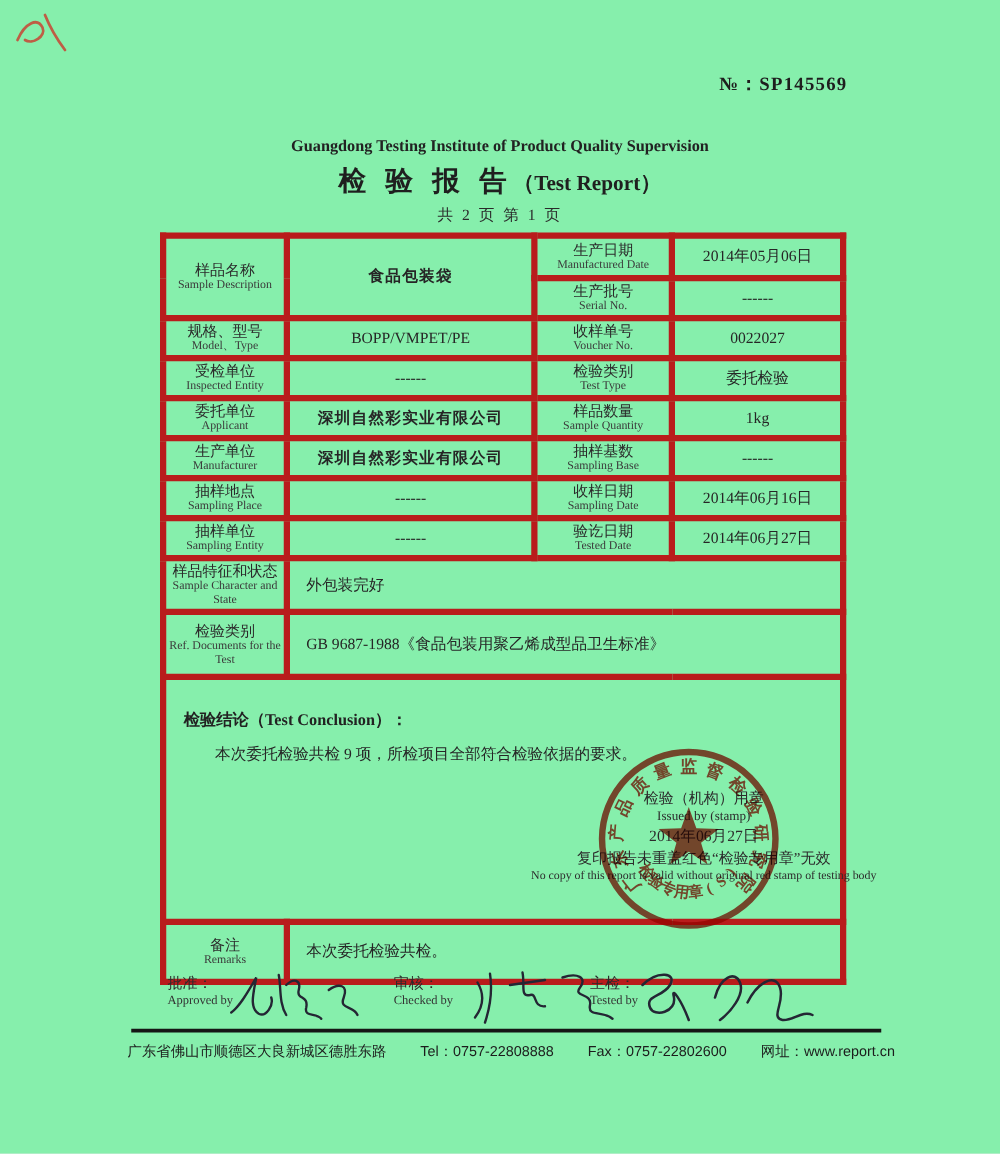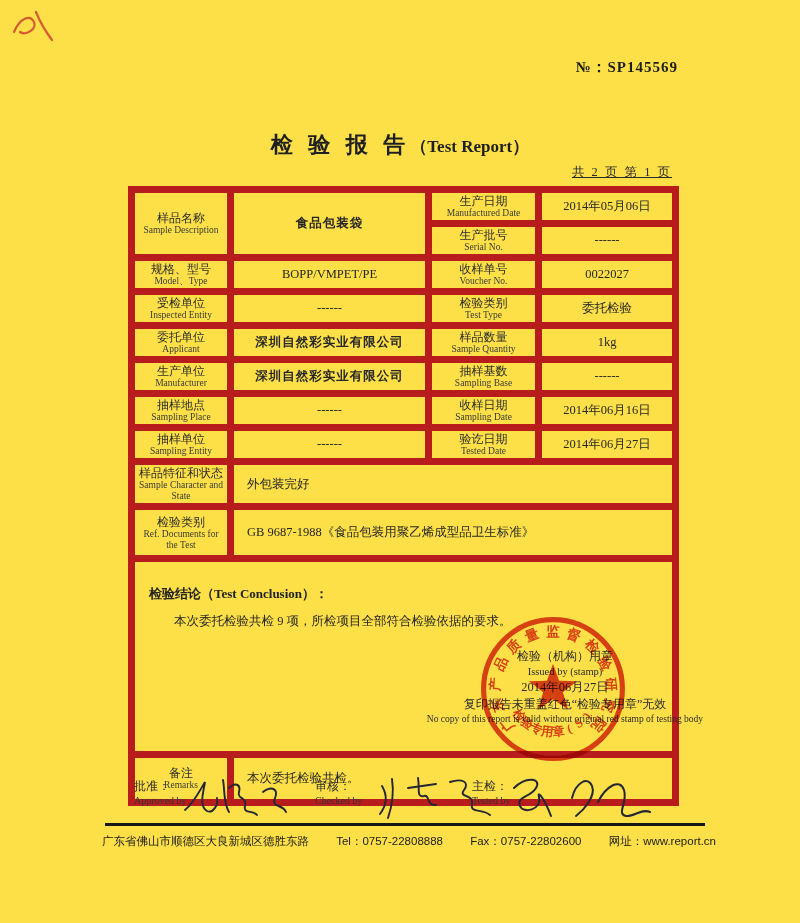--- a/index.html
+++ b/index.html
@@ -1,33 +1,33 @@
 <!DOCTYPE html>
 <html><head>
 <meta charset="utf-8">
 <style>
   * { margin:0; padding:0; box-sizing:border-box; }
   body { background:#e8e8e8; font-family:"Liberation Serif","DejaVu Serif",serif; }
-  .page { position:relative; width:800px; height:923px; background:#fde047; margin:0 auto; overflow:hidden; color:#262626; }
+  .page { position:relative; width:800px; height:923px; background:#86efac; margin:0 auto; overflow:hidden; color:#262626; }
 
   
   .report-no { position:absolute; top:58px; right:122px; font-size:15px; font-weight:bold; letter-spacing:1px; color:#1e1e1e; }
   .institute-cn { position:absolute; top:84px; left:0; width:100%; text-align:center; font-size:21px; font-weight:bold; color:#222; }
   .institute-en { position:absolute; top:109px; left:0; width:100%; text-align:center; font-size:13px; font-weight:bold; color:#222; }
   .doc-title { position:absolute; top:130px; left:0; width:100%; text-align:center; font-weight:bold; color:#1f1f1f; }
   .doc-title .cn { font-size:22px; letter-spacing:5px; }
   .doc-title .en { font-size:17px; letter-spacing:0; }
-  .page-info { position:absolute; top:164px; left:128px; width:544px; text-align:right; font-size:12.5px; letter-spacing:2px; color:#2a2a2a;text-decoration:underline; }
+  .page-info { position:absolute; top:164px; left:128px; width:544px; text-align:center; font-size:12.5px; letter-spacing:2px; color:#2a2a2a; }
 
   
   .corner-mark { position:absolute; left:10px; top:6px; opacity:.8; }
 
   
   table.main { position:absolute; left:128px; top:186px; width:544px; border-collapse:collapse; table-layout:fixed; }
-  table.main td { border:7px solid #b91c1c; vertical-align:middle; text-align:center; padding:1px 2px; }
+  table.main td { border:5px solid #b91c1c; vertical-align:middle; text-align:center; padding:1px 2px; }
   td.lbl .cn { font-size:12px; line-height:14px; color:#2b2b2b; }
   td.lbl .en { font-size:9.5px; line-height:11px; color:#3a3a3a; }
   td.val { font-size:12.5px; color:#262626; }
   td.val.strong { font-weight:bold; letter-spacing:1px; }
   td.val.left { text-align:left; padding-left:13px; }
   tr.r1a { height:34px; } tr.r1b { height:30px; } tr.r2 { height:31px; } tr.r3 { height:31px; }
   tr.r4 { height:32px; } tr.r5 { height:32px; } tr.r6 { height:31px; } tr.r7 { height:30px; }
   tr.r8 { height:32px; } tr.r9 { height:52px; } tr.r10 { height:196px; } tr.r11 { height:48px; }
 
   
@@ -58,20 +58,21 @@
 <body>
 
 <div class="page">
 
   <svg class="corner-mark" width="46" height="42" viewBox="0 0 46 42">
     <path d="M4 26 C10 12 20 8 24 16 C27 23 16 30 10 26" fill="none" stroke="#cc3b2c" stroke-width="2.2" stroke-linecap="round"></path>
     <path d="M26 6 C30 16 36 26 42 34" fill="none" stroke="#cc3b2c" stroke-width="2.2" stroke-linecap="round"></path>
   </svg>
 
   <div class="report-no"><span>№：</span><span>SP145569</span></div>
+  <div class="institute-en">Guangdong Testing Institute of Product Quality Supervision</div>
   <div class="doc-title">
     <span class="cn">检 验 报 告</span><span class="en">（Test Report）</span>
   </div>
   <div class="page-info">共 2 页 第 1 页</div>
 
   <table class="main">
     <colgroup>
         <col style="width:99px">
         <col style="width:198px">
         <col style="width:110px">

